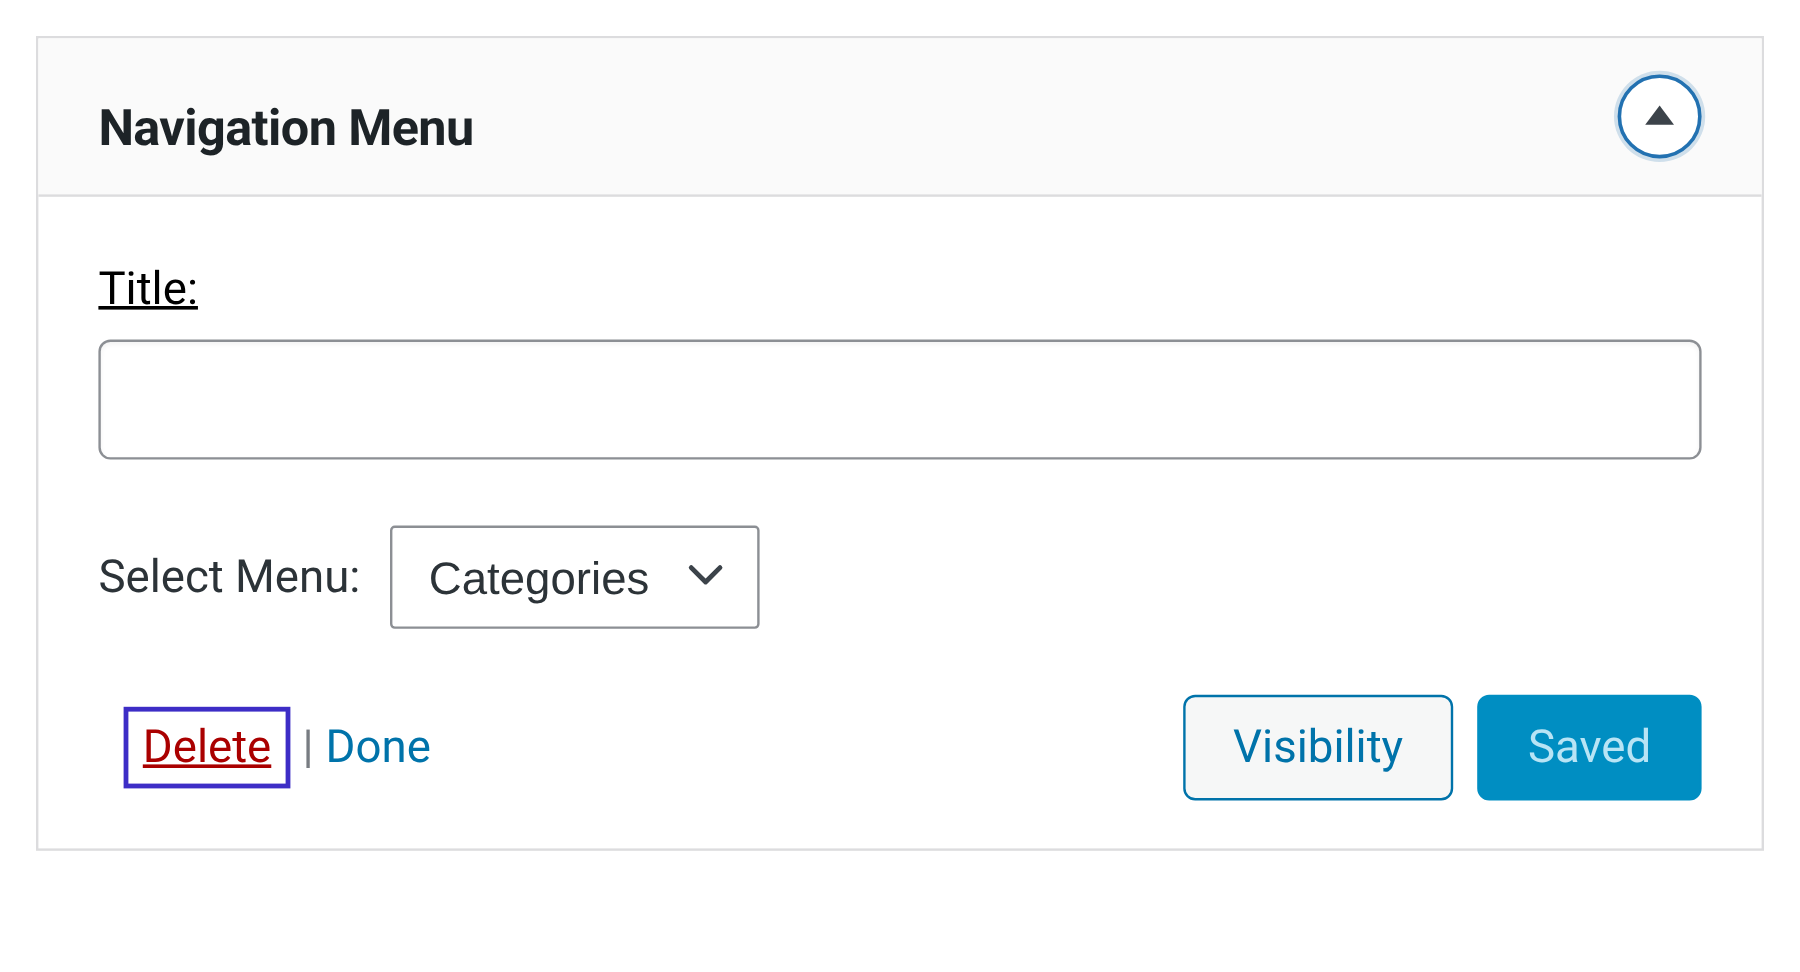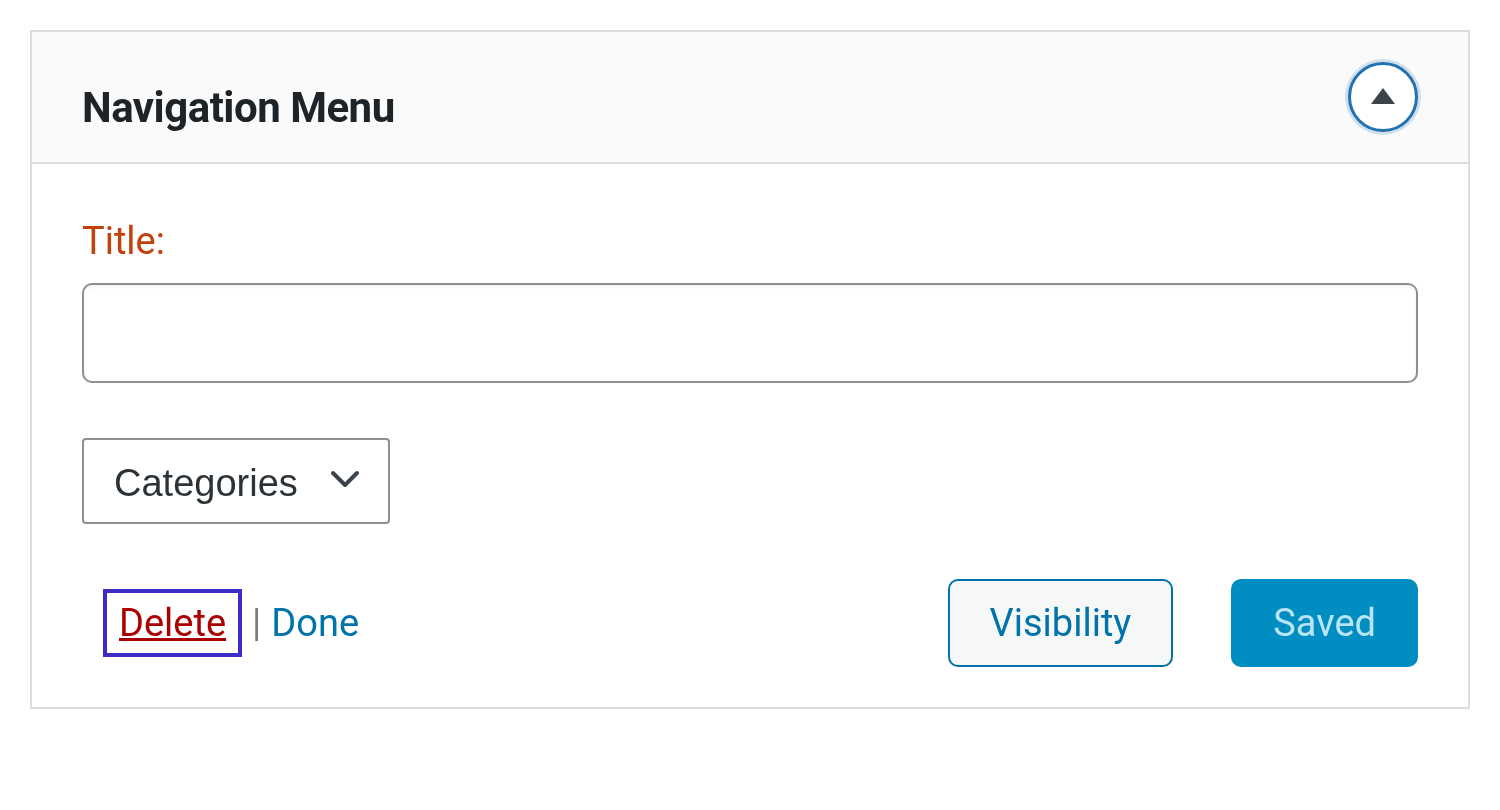--- a/index.html
+++ b/index.html
@@ -50,23 +50,24 @@
       border-left: 12px solid transparent;
       border-right: 12px solid transparent;
       border-bottom: 16px solid #3c434a;
       margin-bottom: 3px;
     }
     .widget-body {
       padding: 55px 50px 40px 50px;
     }
     .field-label {
       font-size: 38px;
-      color: #c2410c;
+      color: #000000;
       margin-bottom: 20px;
       display: block;
+      text-decoration: underline;
     }
     .title-input {
       width: 100%;
       height: 100px;
       border: 2px solid #8c8f94;
       border-radius: 10px;
       font-size: 32px;
       padding: 0 20px;
       background: #fff;
       box-shadow: inset 0 2px 4px rgba(0,0,0,0.05);
@@ -137,21 +138,20 @@
       align-items: center;
       gap: 20px;
     }
     .btn {
       font-size: 38px;
       padding: 20px 40px;
       border-radius: 10px;
       cursor: pointer;
       border: 2px solid;
       font-family: inherit;
-      margin-left: 38px;
     }
     .btn-visibility {
       background: #f6f7f7;
       color: #0073aa;
       border-color: #0073aa;
     }
     .btn-saved {
       background: #008ec2;
       color: #b8e4f5;
       border-color: #008ec2;
@@ -166,20 +166,21 @@
     <h3 class="widget-title">Navigation Menu</h3>
     <button class="collapse-button">
       <span class="triangle"></span>
     </button>
   </div>
   <div class="widget-body">
     <label class="field-label">Title:</label>
     <input type="text" class="title-input" value="" style="">
 
     <div class="select-row">
+      <span class="select-label">Select Menu:</span>
       <div class="select-wrap">
         <select class="menu-select">
           <option>Categories</option>
         </select>
         <span class="select-chevron">
           <svg width="30" height="18" viewBox="0 0 30 18">
             <path d="M3 3 L15 15 L27 3" stroke="#3c434a" stroke-width="4" fill="none" stroke-linecap="round" stroke-linejoin="round"></path>
           </svg>
         </span>
       </div>

